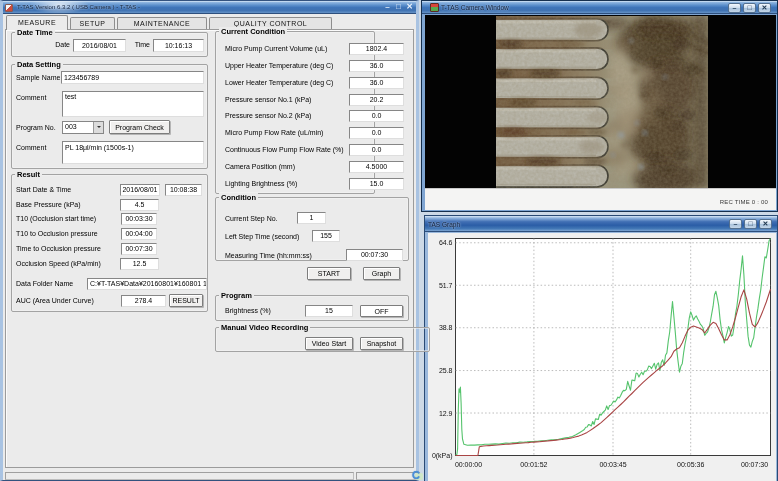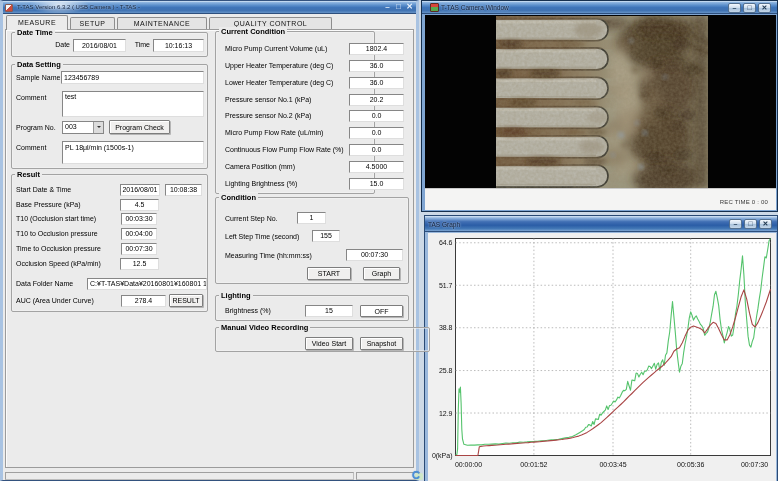--- a/index.html
+++ b/index.html
@@ -169,34 +169,34 @@
       <span class="lbl" style="left:9px;top:96px;">Micro Pump Flow Rate (uL/min)</span>
       <span class="fld ctr" style="left:133px;top:95px;width:55px;height:12px;">0.0</span>
       <span class="lbl" style="left:9px;top:112.5px;">Continuous Flow Pump Flow Rate (%)</span>
       <span class="fld ctr" style="left:133px;top:111.5px;width:55px;height:12px;">0.0</span>
       <span class="lbl" style="left:9px;top:130px;">Camera Position (mm)</span>
       <span class="fld ctr" style="left:133px;top:129px;width:55px;height:12px;">4.5000</span>
       <span class="lbl" style="left:9px;top:147px;">Lighting Brightness (%)</span>
       <span class="fld ctr" style="left:133px;top:146px;width:55px;height:12px;">15.0</span>
     </div>
 
-    <div class="grp" style="left:212px;top:196px;width:194px;height:87px;">
+    <div class="grp" style="left:212px;top:196px;width:194px;height:64px;">
       <span class="legend">Condition</span>
       <span class="lbl" style="left:9px;top:16px;">Current Step No.</span>
       <span class="fld ctr" style="left:81px;top:14px;width:29px;height:12px;">1</span>
       <span class="lbl" style="left:9px;top:34px;">Left Step Time (second)</span>
       <span class="fld ctr" style="left:96px;top:32px;width:28px;height:12px;">155</span>
       <span class="lbl" style="left:9px;top:53px;">Measuring Time (hh:mm:ss)</span>
       <span class="fld ctr" style="left:130px;top:51px;width:57px;height:12px;">00:07:30</span>
       <span class="btn" style="left:91px;top:69px;width:44px;height:13px;line-height:12px;">START</span>
       <span class="btn" style="left:147px;top:69px;width:37px;height:13px;line-height:12px;">Graph</span>
     </div>
 
     <div class="grp" style="left:212px;top:294px;width:194px;height:26px;">
-      <span class="legend">Lighting</span>
+      <span class="legend">Program</span>
       <span class="lbl" style="left:9px;top:10px;">Brightness (%)</span>
       <span class="fld ctr" style="left:89px;top:9px;width:48px;height:12px;">15</span>
       <span class="btn" style="left:144px;top:9px;width:43px;height:12px;line-height:11px;background:#fff;">OFF</span>
     </div>
 
     <div class="grp" style="left:212px;top:326px;width:215px;height:25px;">
       <span class="legend">Manual Video Recording</span>
       <span class="btn" style="left:89px;top:9px;width:48px;height:13px;line-height:12px;">Video Start</span>
       <span class="btn" style="left:144px;top:9px;width:43px;height:13px;line-height:12px;">Snapshot</span>
     </div>

